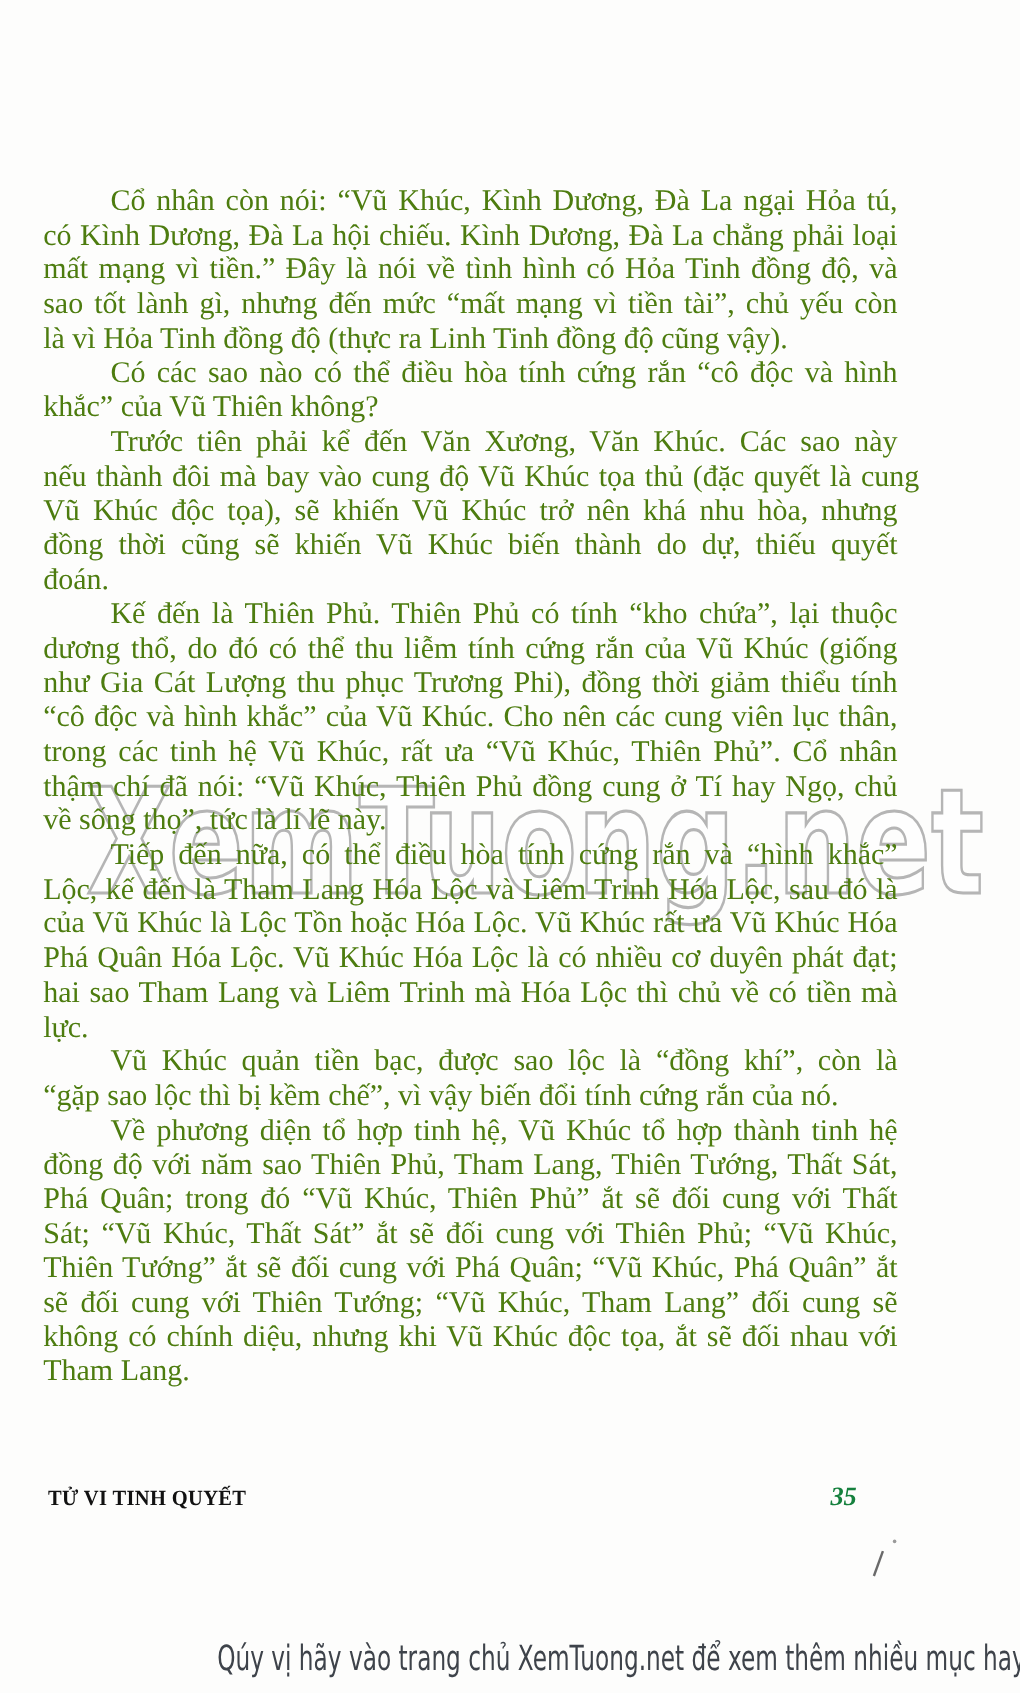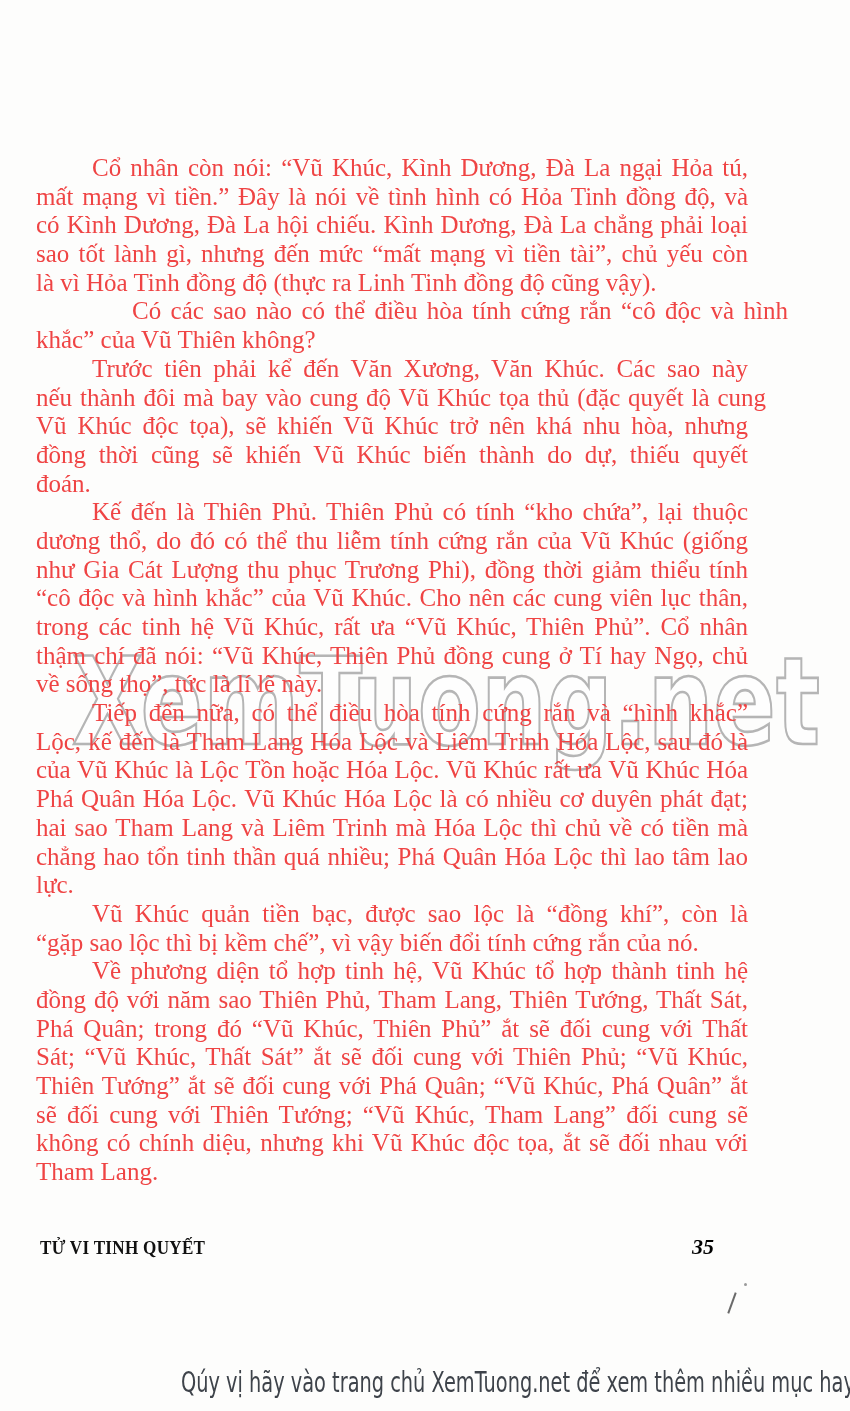--- a/index.html
+++ b/index.html
@@ -4,35 +4,35 @@
 <style>
   html,body { margin:0; padding:0; background:#ffffff; }
   .page {
     position:relative; width:850px; height:1411px;
     background:#fdfdfc; overflow:hidden;
     font-family:"Liberation Serif", serif;
   }
   .watermark { position:absolute; left:70px; top:626px; pointer-events:none; }
   .page-text {
     position:absolute; left:36px; top:154px; width:712px;
-    color:#ef4444; font-size:25px;
+    color:#4d7c0f; font-size:25px;
   }
   .line { height:28.7px; line-height:28.7px; white-space:nowrap; }
   .line.first { padding-left:56px; }
   .ltext { white-space:nowrap; }
   .footer-title {
     position:absolute; left:40px; top:1238px;
     font-family:"Liberation Serif", serif; font-weight:bold;
     font-size:18px; letter-spacing:0.3px; color:#111;
     transform:scaleX(0.95); transform-origin:left center;
   }
   .page-num {
     position:absolute; left:692px; top:1234px;
     font-family:"Liberation Serif", serif; font-weight:bold; font-style:italic;
-    font-size:22px; color:#000000;
+    font-size:22px; color:#15803d;
   }
   .artifact-slash {
     position:absolute; left:731px; top:1292px; width:0; height:22px;
     border-left:2px solid #6a6a6a; transform:rotate(20deg);
   }
   .artifact-dot {
     position:absolute; left:744px; top:1283px; width:3px; height:3px;
     background:#9a9a9a; border-radius:50%;
   }
   .banner {
@@ -47,27 +47,27 @@
 
 <div class="page">
 
   <svg class="watermark" width="755" height="160" viewBox="0 0 755 160">
     <text x="2" y="118" textLength="748" lengthAdjust="spacingAndGlyphs" font-family="DejaVu Sans, sans-serif" font-weight="bold" font-size="122" fill="#ffffff" fill-opacity="0.6" stroke="#b5b5b5" stroke-width="2.6">XemTuong.net</text>
   </svg>
 
   <div class="page-text">
       <div>
         <div class="line first"><span class="ltext" style="word-spacing: 2.85026px;">Cổ nhân còn nói: “Vũ Khúc, Kình Dương, Đà La ngại Hỏa tú,</span></div>
+        <div class="line"><span class="ltext" style="word-spacing: 0.877404px;">có Kình Dương, Đà La hội chiếu. Kình Dương, Đà La chẳng phải loại</span></div>
         <div class="line"><span class="ltext" style="word-spacing: 2.425px;">mất mạng vì tiền.” Đây là nói về tình hình có Hỏa Tinh đồng độ, và</span></div>
-        <div class="line"><span class="ltext" style="word-spacing: 0.877404px;">có Kình Dương, Đà La hội chiếu. Kình Dương, Đà La chẳng phải loại</span></div>
         <div class="line"><span class="ltext" style="word-spacing: 2.90179px;">sao tốt lành gì, nhưng đến mức “mất mạng vì tiền tài”, chủ yếu còn</span></div>
         <div class="line last"><span class="ltext">là vì Hỏa Tinh đồng độ (thực ra Linh Tinh đồng độ cũng vậy).</span></div>
       </div>
       <div>
-        <div class="line first"><span class="ltext" style="word-spacing: 3.14621px; margin-left: 40px;">Có các sao nào có thể điều hòa tính cứng rắn “cô độc và hình</span></div>
+        <div class="line first"><span class="ltext" style="word-spacing: 3.14621px;">Có các sao nào có thể điều hòa tính cứng rắn “cô độc và hình</span></div>
         <div class="line last"><span class="ltext">khắc” của Vũ Thiên không?</span></div>
       </div>
       <div>
         <div class="line first"><span class="ltext" style="word-spacing: 5.3892px;">Trước tiên phải kể đến Văn Xương, Văn Khúc. Các sao này</span></div>
         <div class="line"><span class="ltext" style="word-spacing: 1.62917px;">nếu thành đôi mà bay vào cung độ Vũ Khúc tọa thủ (đặc quyết là cung</span></div>
         <div class="line"><span class="ltext" style="word-spacing: 4.625px; margin-top: 44px;">Vũ Khúc độc tọa), sẽ khiến Vũ Khúc trở nên khá nhu hòa, nhưng</span></div>
         <div class="line"><span class="ltext" style="word-spacing: 6.39583px;">đồng thời cũng sẽ khiến Vũ Khúc biến thành do dự, thiếu quyết</span></div>
         <div class="line last"><span class="ltext">đoán.</span></div>
       </div>
       <div>
@@ -78,21 +78,20 @@
         <div class="line"><span class="ltext" style="word-spacing: 3.59615px;">trong các tinh hệ Vũ Khúc, rất ưa “Vũ Khúc, Thiên Phủ”. Cổ nhân</span></div>
         <div class="line"><span class="ltext" style="word-spacing: 1.96987px;">thậm chí đã nói: “Vũ Khúc, Thiên Phủ đồng cung ở Tí hay Ngọ, chủ</span></div>
         <div class="line last"><span class="ltext">về sống thọ”, tức là lí lẽ này.</span></div>
       </div>
       <div>
         <div class="line first"><span class="ltext" style="word-spacing: 5.45052px;">Tiếp đến nữa, có thể điều hòa tính cứng rắn và “hình khắc”</span></div>
         <div class="line"><span class="ltext" style="word-spacing: 0.795833px;">Lộc, kế đến là Tham Lang Hóa Lộc và Liêm Trinh Hóa Lộc, sau đó là</span></div>
         <div class="line"><span class="ltext" style="word-spacing: 0.495833px;">của Vũ Khúc là Lộc Tồn hoặc Hóa Lộc. Vũ Khúc rất ưa Vũ Khúc Hóa</span></div>
         <div class="line"><span class="ltext" style="word-spacing: 1.29911px;">Phá Quân Hóa Lộc. Vũ Khúc Hóa Lộc là có nhiều cơ duyên phát đạt;</span></div>
         <div class="line"><span class="ltext" style="word-spacing: 1.72083px;">hai sao Tham Lang và Liêm Trinh mà Hóa Lộc thì chủ về có tiền mà</span></div>
-        <div class="line"><span class="ltext" style="word-spacing: 1.36496px;">chẳng hao tổn tinh thần quá nhiều; Phá Quân Hóa Lộc thì lao tâm lao</span></div>
         <div class="line last"><span class="ltext">lực.</span></div>
       </div>
       <div>
         <div class="line first"><span class="ltext" style="word-spacing: 6.03776px;">Vũ Khúc quản tiền bạc, được sao lộc là “đồng khí”, còn là</span></div>
         <div class="line last"><span class="ltext">“gặp sao lộc thì bị kềm chế”, vì vậy biến đổi tính cứng rắn của nó.</span></div>
       </div>
       <div>
         <div class="line first"><span class="ltext" style="word-spacing: 3.03245px;">Về phương diện tổ hợp tinh hệ, Vũ Khúc tổ hợp thành tinh hệ</span></div>
         <div class="line"><span class="ltext" style="word-spacing: 1.68359px;">đồng độ với năm sao Thiên Phủ, Tham Lang, Thiên Tướng, Thất Sát,</span></div>
         <div class="line"><span class="ltext" style="word-spacing: 3.61779px;">Phá Quân; trong đó “Vũ Khúc, Thiên Phủ” ắt sẽ đối cung với Thất</span></div>

